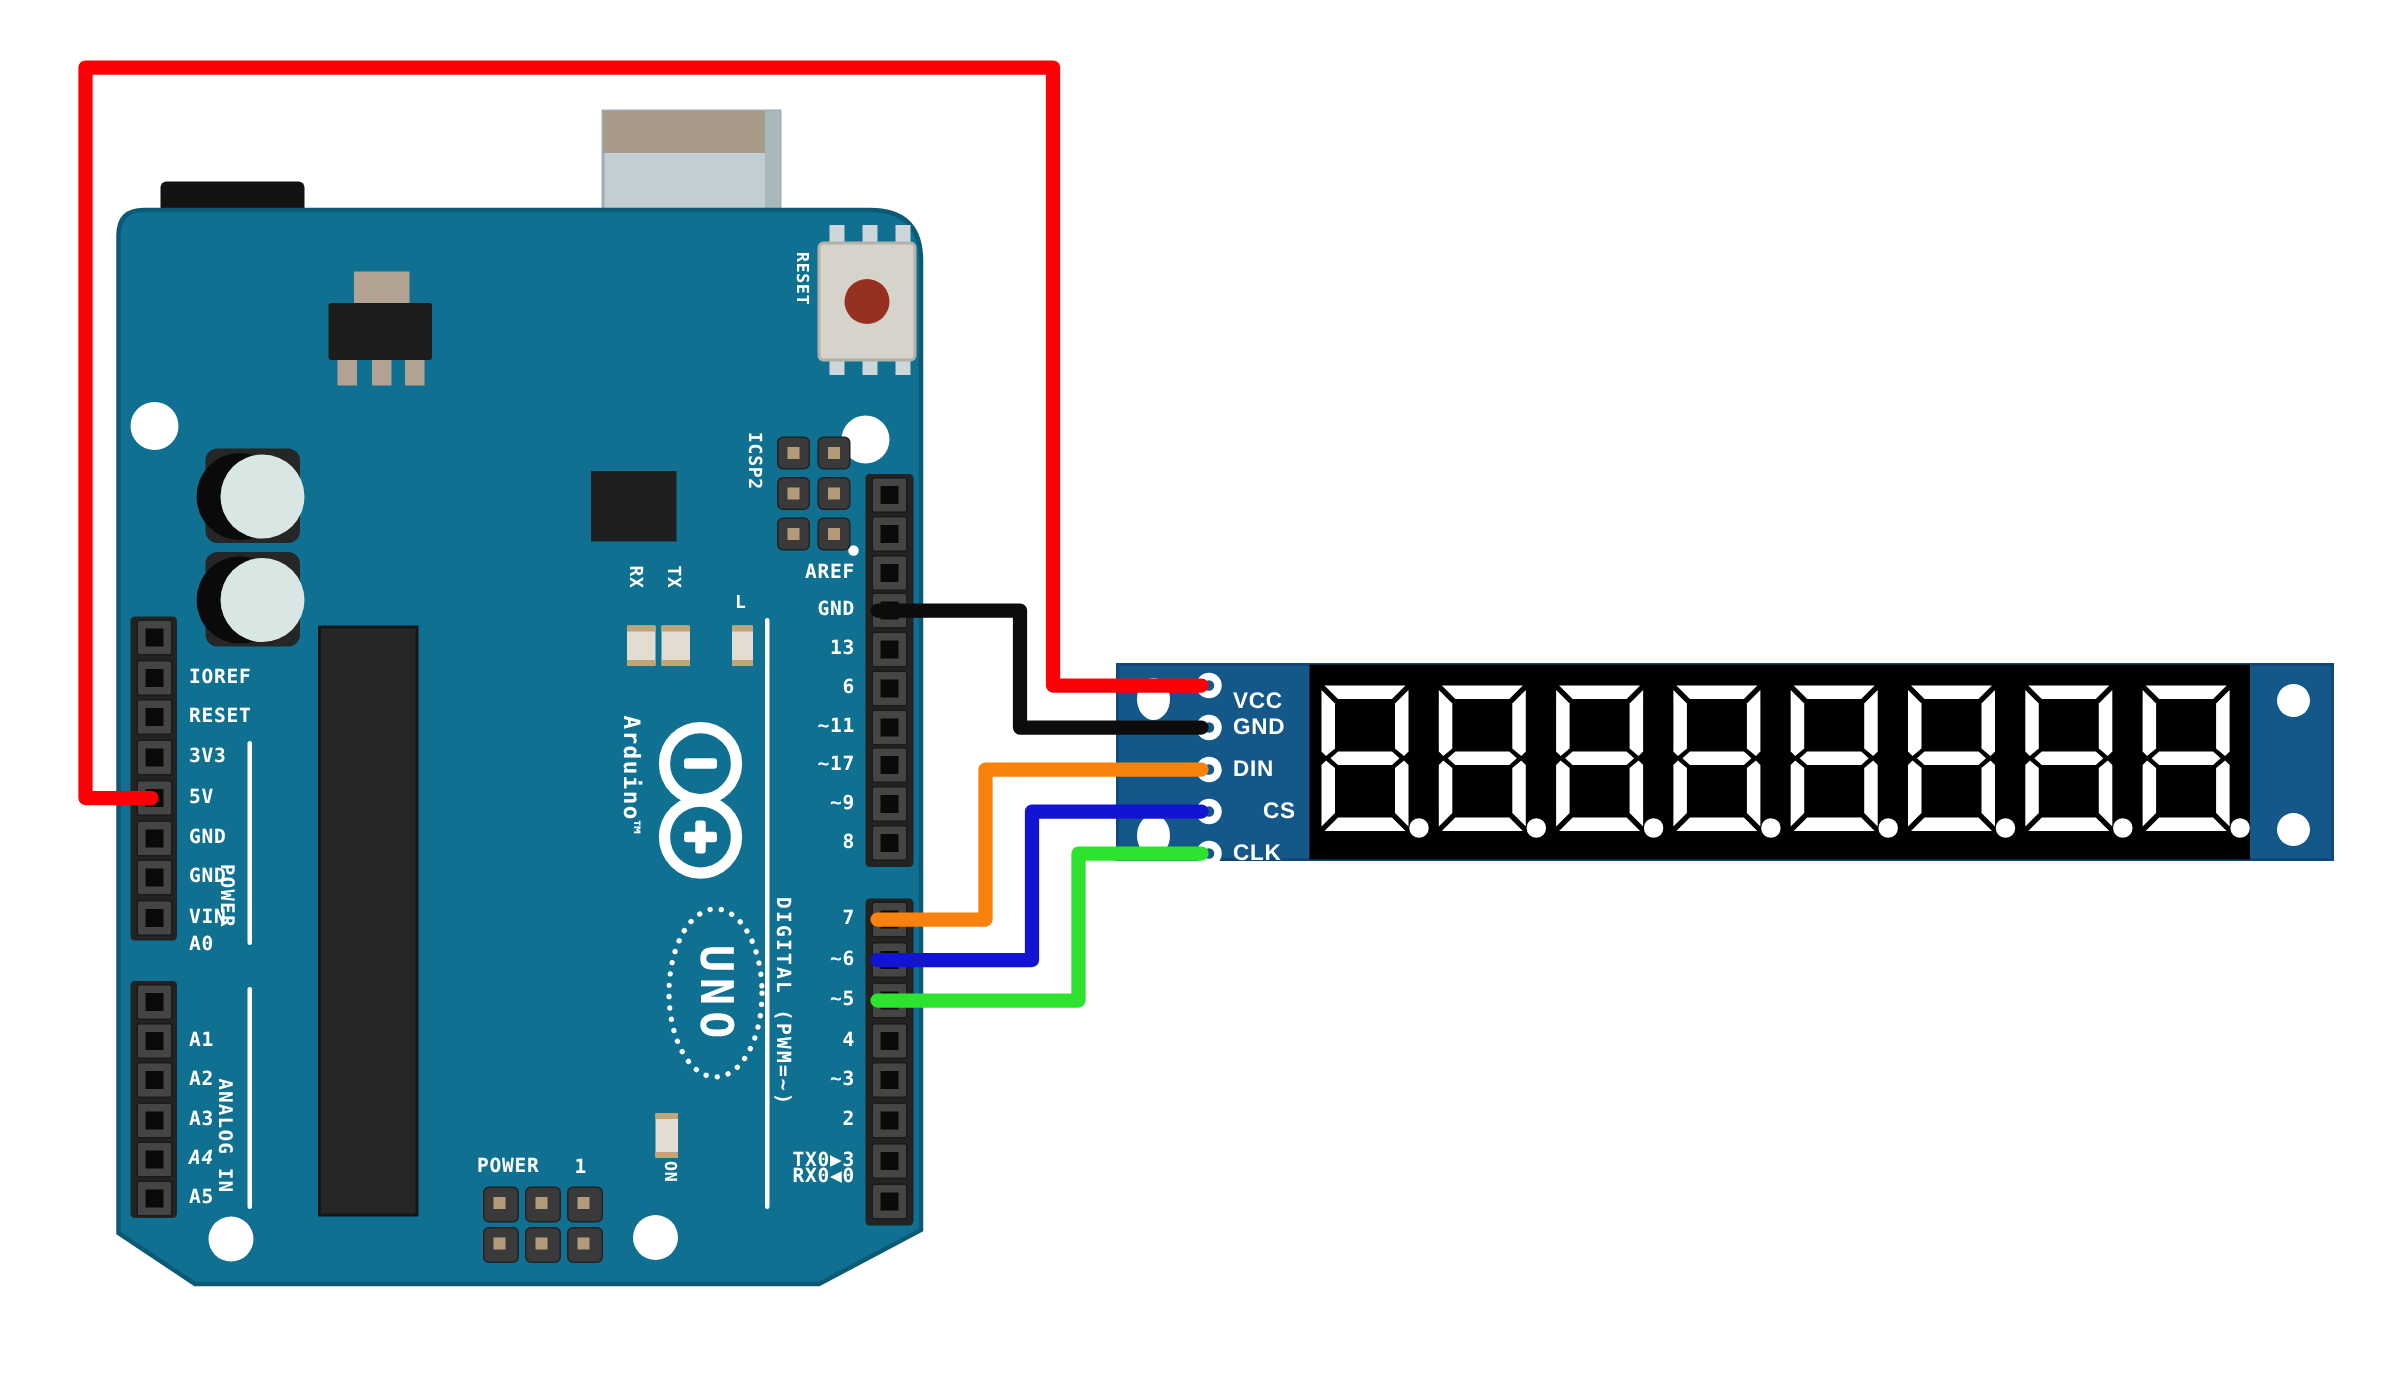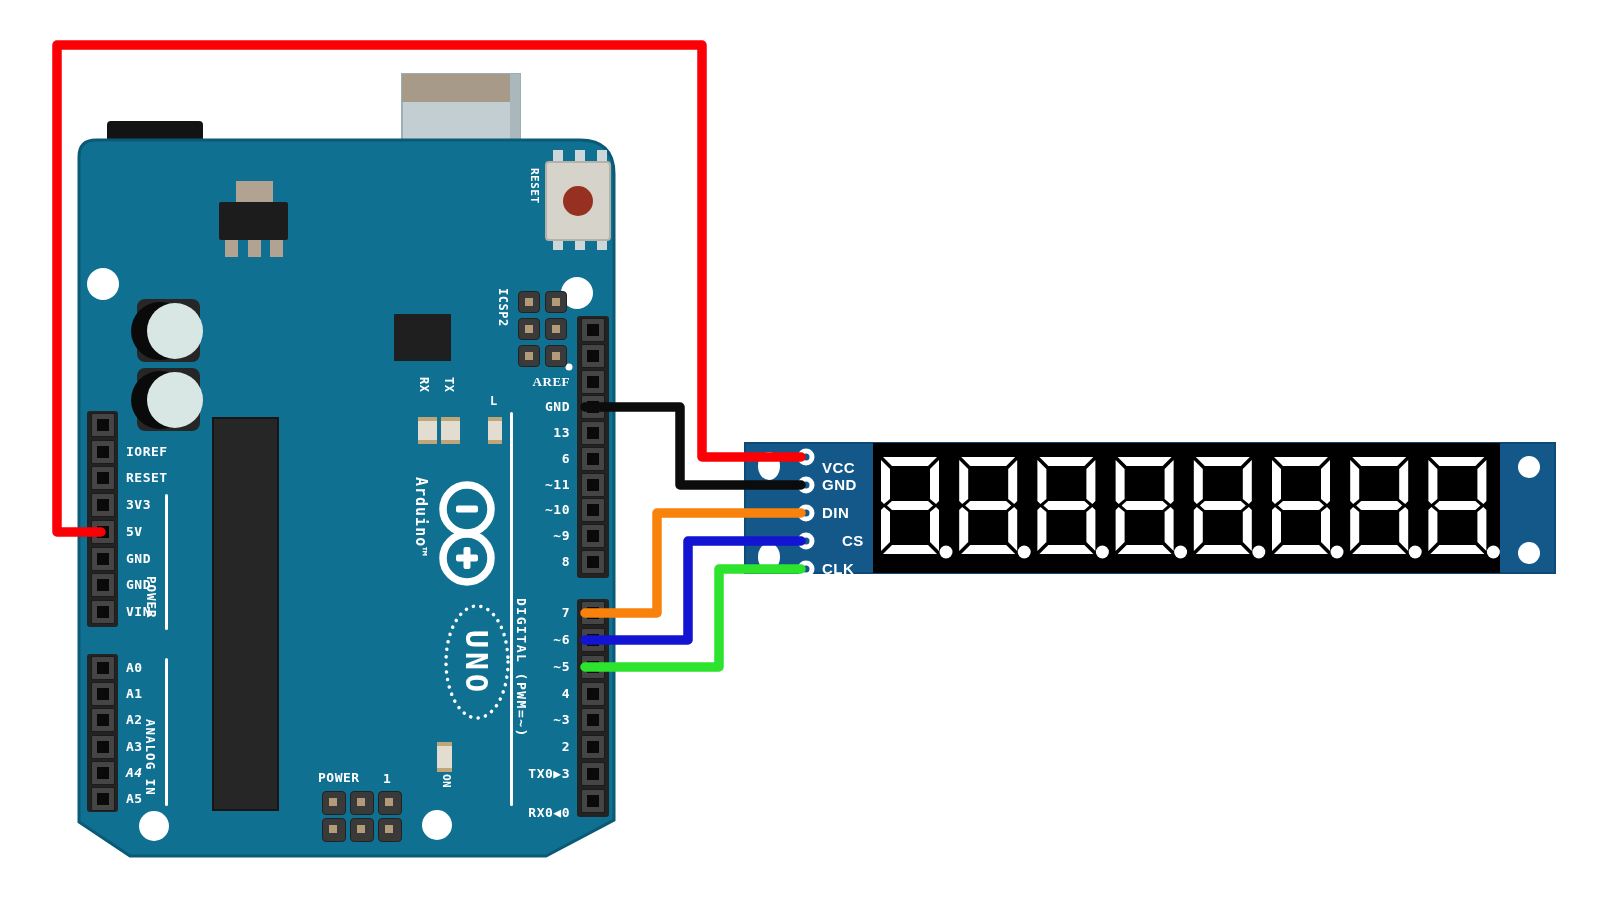--- a/index.html
+++ b/index.html
@@ -279,42 +279,42 @@
       <div class="icsp-pin" style="left:322px;top:818px;width:24px;height:24px;"></div>
       <div class="icsp-pin" style="left:350px;top:818px;width:24px;height:24px;"></div>
       <div class="icsp-pin" style="left:378px;top:818px;width:24px;height:24px;"></div>
       <div class="label" style="left:126px;top:443.7px;">IOREF</div>
       <div class="label" style="left:126px;top:470.4px;">RESET</div>
       <div class="label" style="left:126px;top:497.1px;text-align:right;">3V3</div>
       <div class="label" style="left:126px;top:523.9px;">5V</div>
       <div class="label" style="left:126px;top:550.6px;">GND</div>
       <div class="label" style="left:126px;top:577.3px;">GND</div>
       <div class="label" style="left:126px;top:604.0px;">VIN</div>
-      <div class="label" style="left:126px;top:660.0px;">A0</div>
+      <div class="label" style="left:126px;top:622px;">A0</div>
       <div class="label" style="left:126px;top:686.2px;">A1</div>
       <div class="label" style="left:126px;top:712.4px;">A2</div>
       <div class="label" style="left:126px;top:738.6px;">A3</div>
       <div class="label" style="left:126px;top:764.8px;font-style:italic;">A4</div>
       <div class="label" style="left:126px;top:791.0px;">A5</div>
-      <div class="label rlabel" style="top:373.6px;font-family:Liberation Serif, serif;">AREF</div>
+      <div class="label rlabel" style="top:373.6px;">AREF</div>
       <div class="label rlabel" style="top:399.3px;">GND</div>
       <div class="label rlabel" style="top:425.1px;">13</div>
       <div class="label rlabel" style="top:450.9px;">6</div>
       <div class="label rlabel" style="top:476.7px;">~11</div>
-      <div class="label rlabel" style="top:502.4px;">~10</div>
+      <div class="label rlabel" style="top:502.4px;">~17</div>
       <div class="label rlabel" style="top:528.2px;">~9</div>
       <div class="label rlabel" style="top:554.0px;">8</div>
       <div class="label rlabel" style="top:605.0px;">7</div>
       <div class="label rlabel" style="top:631.9px;">~6</div>
       <div class="label rlabel" style="top:658.7px;">~5</div>
       <div class="label rlabel" style="top:685.6px;">4</div>
       <div class="label rlabel" style="top:712.4px;">~3</div>
       <div class="label rlabel" style="top:739.3px;">2</div>
       <div class="label rlabel" style="top:766.1px;">TX0▶3</div>
-      <div class="label rlabel" style="top:777px;margin-top:28px;">RX0◀0</div>
+      <div class="label rlabel" style="top:777px;">RX0◀0</div>
       <div class="label module-label" style="left:822px;top:459px;">VCC</div>
       <div class="label module-label" style="left:822px;top:476px;">GND</div>
       <div class="label module-label" style="left:822px;top:504px;">DIN</div>
       <div class="label module-label" style="left:822px;top:532px;margin-left:20px;">CS</div>
       <div class="label module-label" style="left:822px;top:560px;">CLK</div>
     </div>
 
   <svg id="wire-layer" class="layer" width="1599" height="917">
       <polyline points="101,532 57,532 57,45 702,45 702,457 801,457" fill="none" stroke="#fb0105" stroke-width="9.5" stroke-linecap="round" stroke-linejoin="round"></polyline>
       <polyline points="585,407 680,407 680,485 801,485" fill="none" stroke="#0c0c0c" stroke-width="9.5" stroke-linecap="round" stroke-linejoin="round"></polyline>

